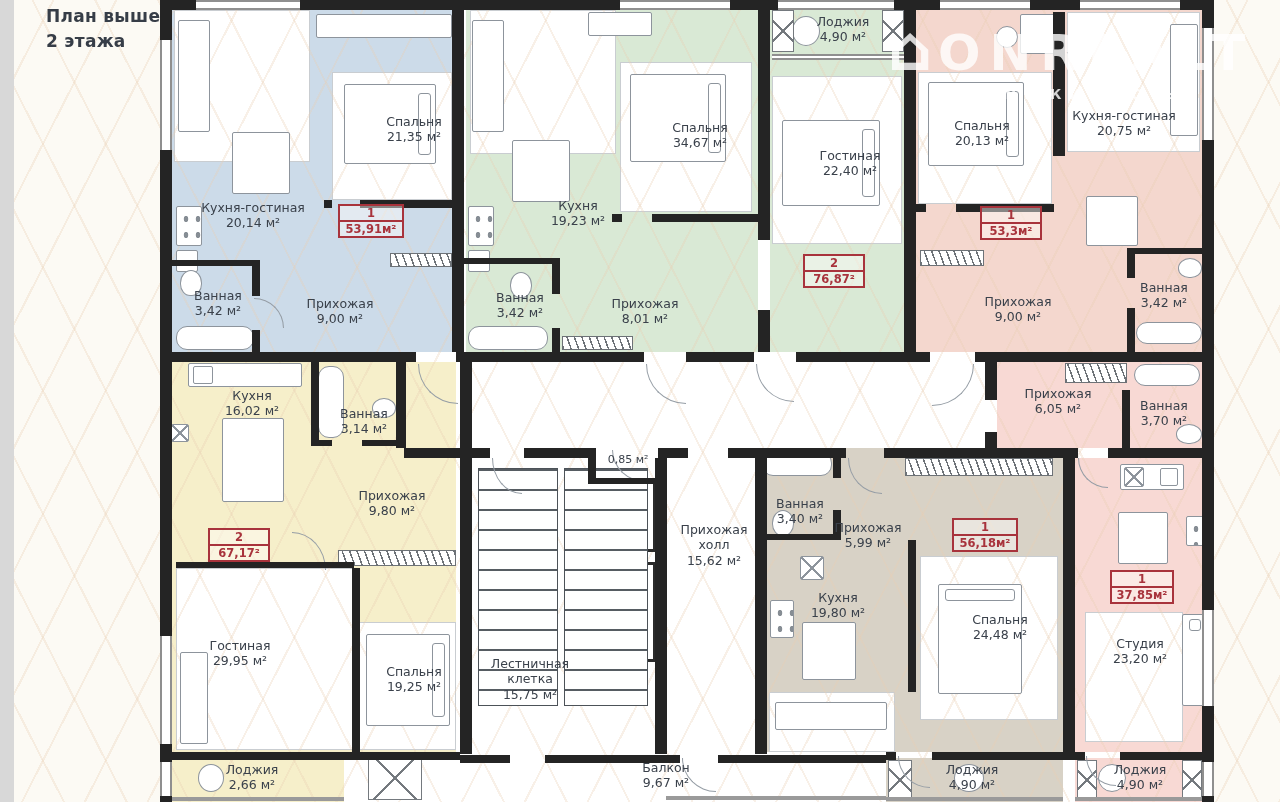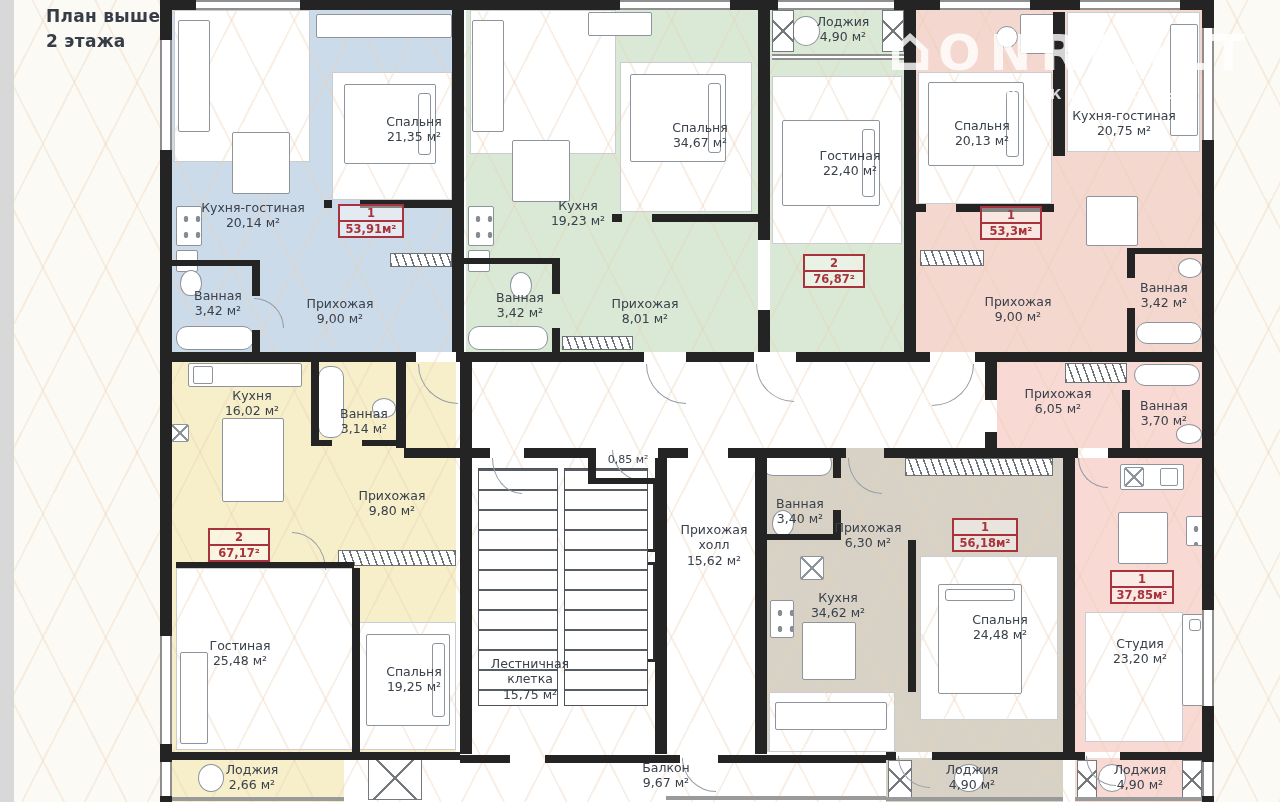--- a/index.html
+++ b/index.html
@@ -332,21 +332,21 @@
     <div class="label" style="left: 364px; top: 406px;">
       <div>Ванная</div>
       <div>3,14 м²</div>
     </div>
     <div class="label" style="left: 392px; top: 488px;">
       <div>Прихожая</div>
       <div>9,80 м²</div>
     </div>
     <div class="label" style="left: 240px; top: 638px;">
       <div>Гостиная</div>
-      <div>25,48 м²</div>
+      <div>29,95 м²</div>
     </div>
     <div class="label" style="left: 414px; top: 664px;">
       <div>Спальня</div>
       <div>19,25 м²</div>
     </div>
     <div class="label" style="left: 252px; top: 762px;">
       <div>Лоджия</div>
       <div>2,66 м²</div>
     </div>
     <div class="label" style="left: 530px; top: 656px;">
@@ -365,25 +365,25 @@
     <div class="label" style="left: 666px; top: 760px;">
       <div>Балкон</div>
       <div>9,67 м²</div>
     </div>
     <div class="label" style="left: 800px; top: 496px;">
       <div>Ванная</div>
       <div>3,40 м²</div>
     </div>
     <div class="label" style="left: 868px; top: 520px;">
       <div>Прихожая</div>
-      <div>6,30 м²</div>
+      <div>5,99 м²</div>
     </div>
     <div class="label" style="left: 838px; top: 590px;">
       <div>Кухня</div>
-      <div>34,62 м²</div>
+      <div>19,80 м²</div>
     </div>
     <div class="label" style="left: 1000px; top: 612px;">
       <div>Спальня</div>
       <div>24,48 м²</div>
     </div>
     <div class="label" style="left: 972px; top: 762px;">
       <div>Лоджия</div>
       <div>4,90 м²</div>
     </div>
     <div class="label" style="left: 1058px; top: 386px;">

